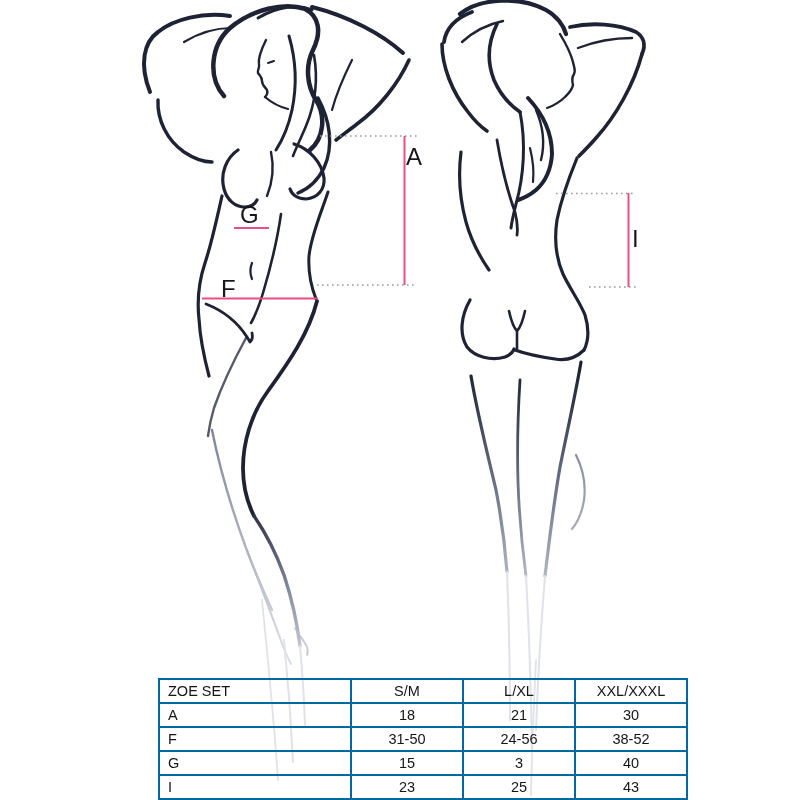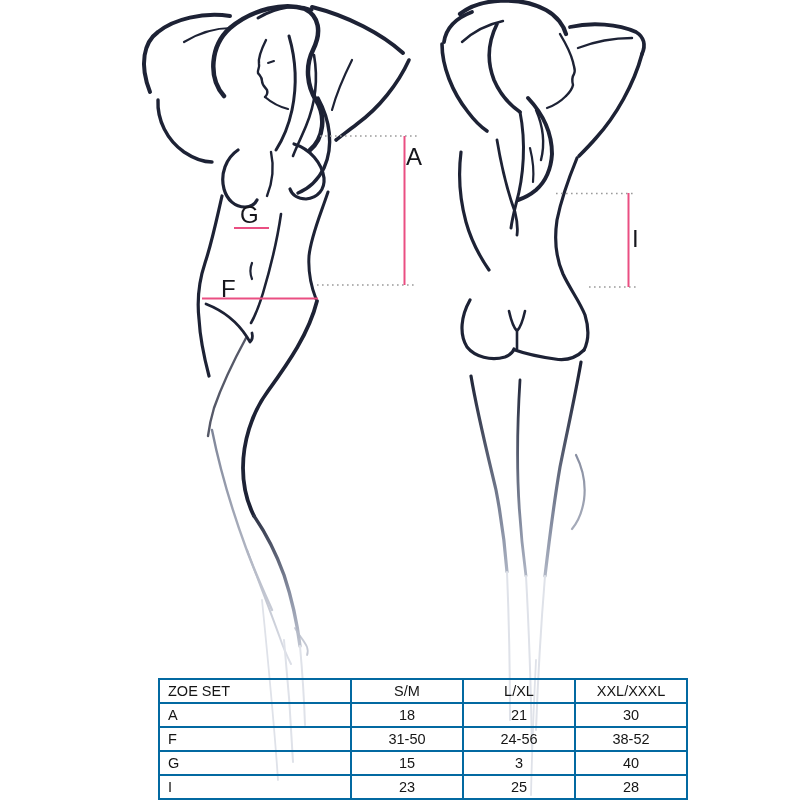--- a/index.html
+++ b/index.html
@@ -178,18 +178,18 @@
     <tr>
       <td class="c-name">G</td>
       <td class="c-val">15</td>
       <td class="c-val">3</td>
       <td class="c-val">40</td>
     </tr>
     <tr>
       <td class="c-name">I</td>
       <td class="c-val">23</td>
       <td class="c-val">25</td>
-      <td class="c-val">28</td>
+      <td class="c-val">43</td>
     </tr>
   </tbody>
     </table>
 
 </div>
 
 </body></html>

